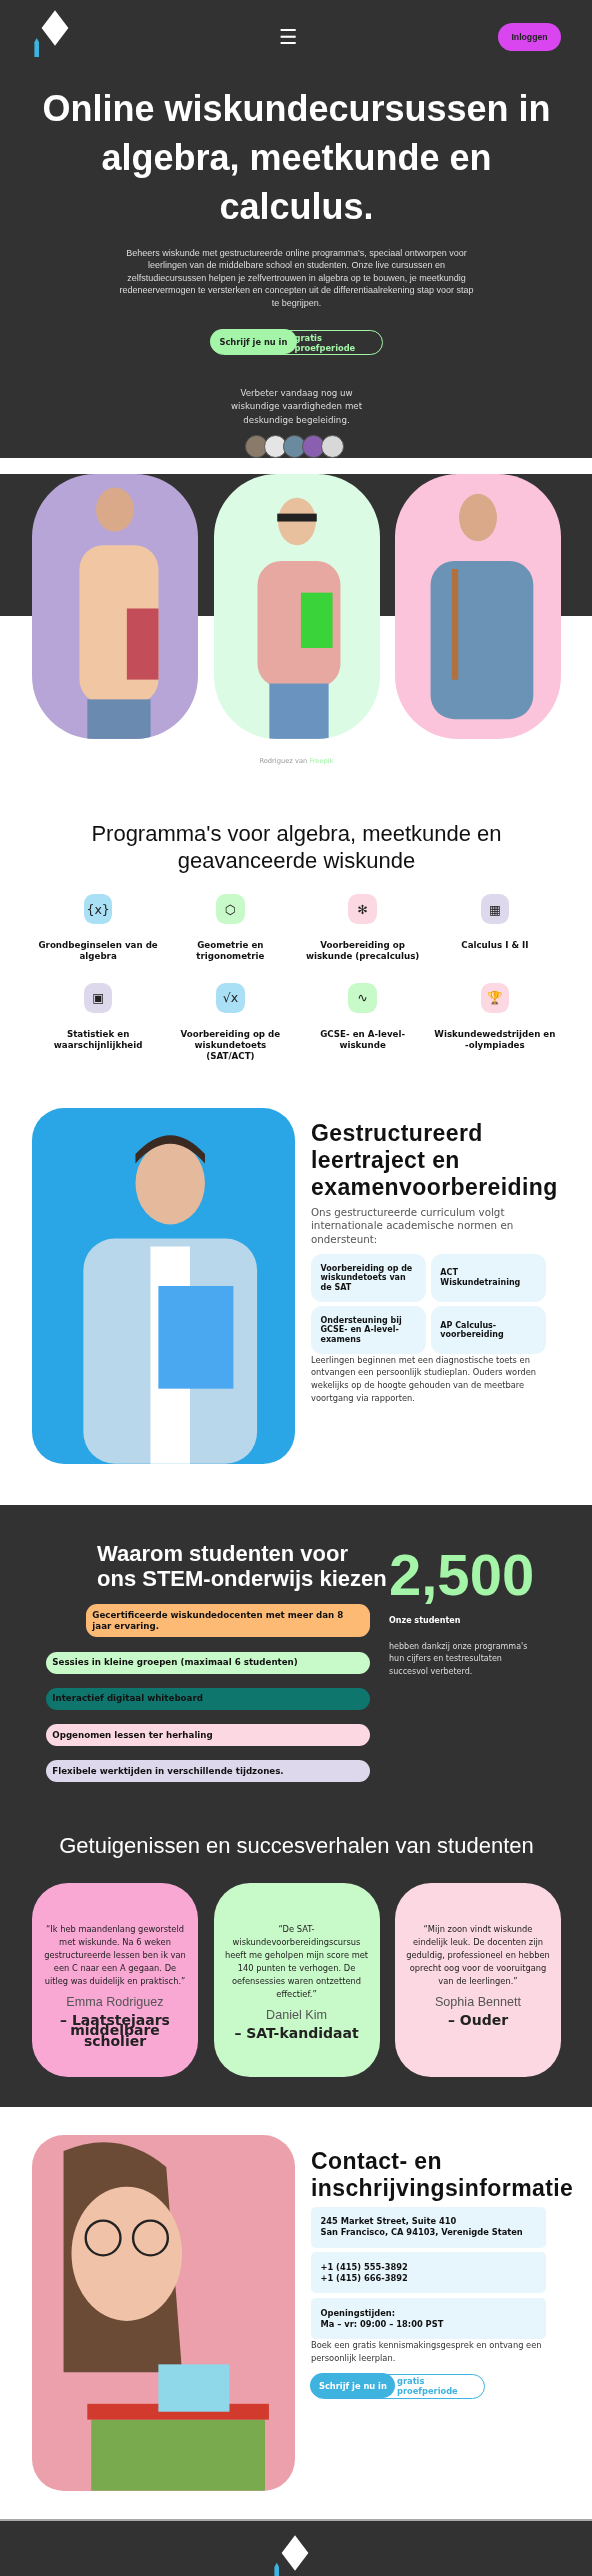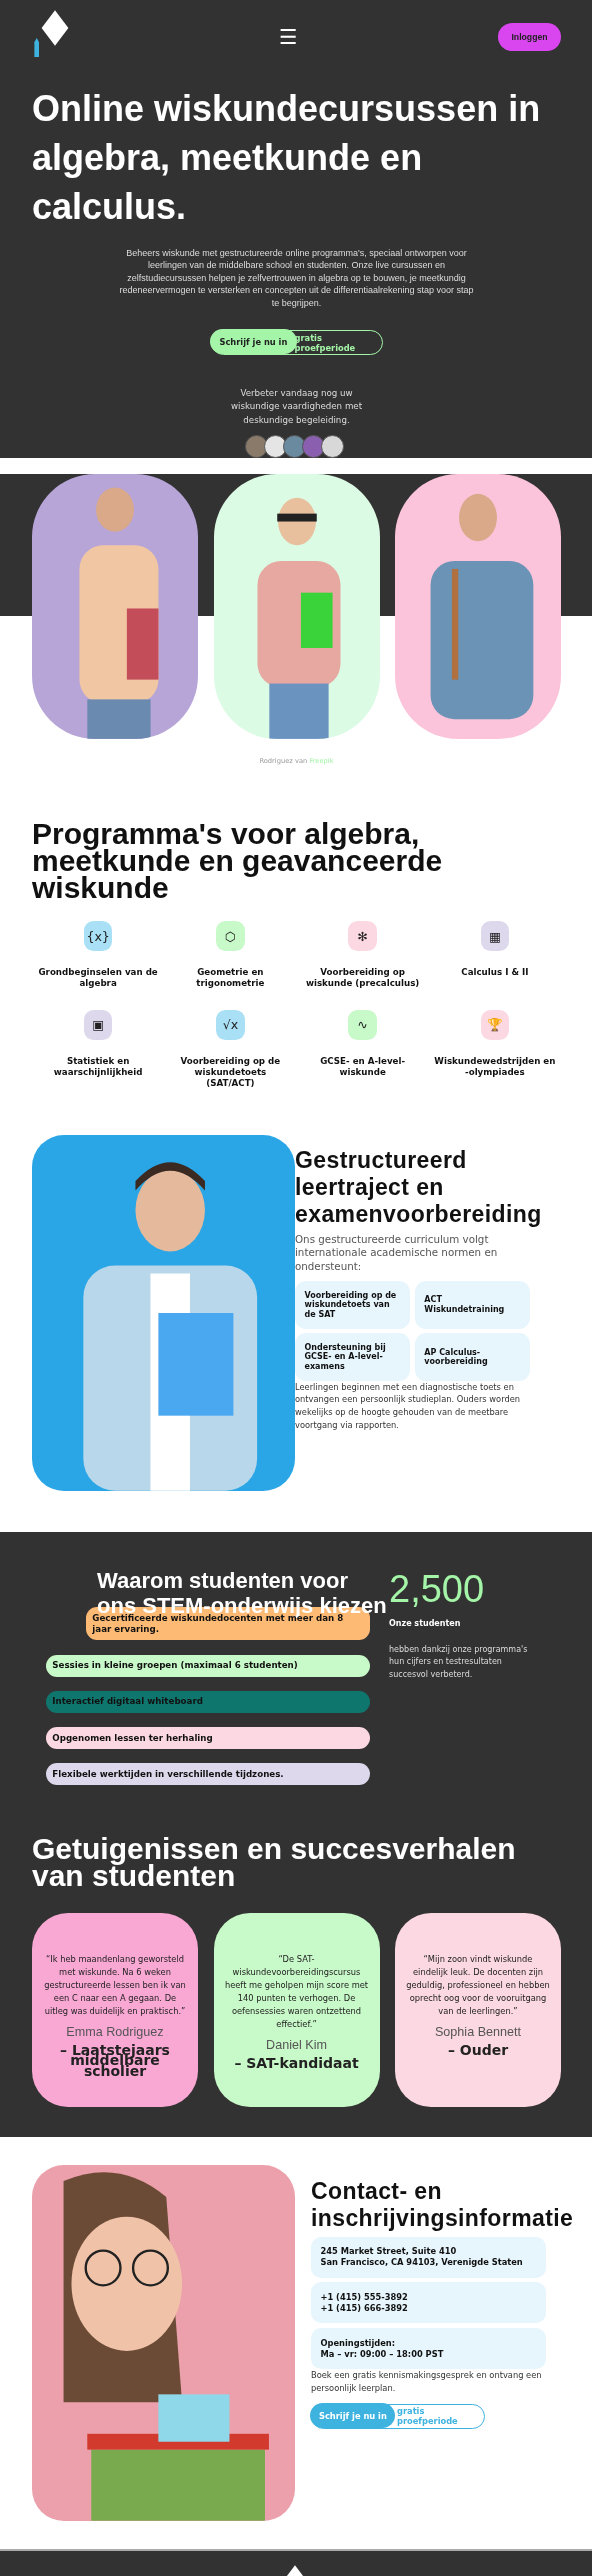--- a/index.html
+++ b/index.html
@@ -5,62 +5,62 @@
 *{box-sizing:border-box;margin:0;padding:0}
 body{width:593px;font-family:"DejaVu Sans",sans-serif;background:#fff;color:#111}
 .dark{background:#323232;color:#fff}
 .hero{position:relative;padding-top:12.6px}
 .nav{height:49px;display:flex;align-items:center;justify-content:space-between;padding:0 32px}
 .logo{position:relative;width:46px;height:46px}
 .logo .dia{position:absolute;left:12px;top:3.2px;width:22px;height:22px;background:#fff;transform:rotate(45deg) skew(8deg,8deg)}
 .logo .pen{position:absolute;left:2.4px;top:24px;width:4.7px;height:19px;background:#3fb3e0;clip-path:polygon(50% 0,100% 22%,100% 100%,0 100%,0 22%)}
 .burger{font-size:20.5px;color:#fff;cursor:pointer}
 .login{background:#d946ef;color:#222;font-weight:bold;font-size:8.7px;border-radius:14.2px;padding:8.7px 13.4px;border:none}
-h1{font-family:"Liberation Sans",sans-serif;font-weight:bold;font-size:36px;line-height:49px;margin:22px 32px 8px}
+h1{font-family:"Liberation Sans",sans-serif;font-weight:bold;font-size:36px;line-height:49px;text-align:center;margin:22px 32px 8px}
 .sub{font-family:"Liberation Sans",sans-serif;font-size:9px;line-height:12.6px;color:#ddd;text-align:center;width:363px;margin:16px auto 0}
 .cta{display:flex;width:172px;height:25px;margin:20.5px auto 0;border:1.6px solid #a4f5a8;border-radius:14.2px;position:relative}
 .cta .p{position:absolute;left:-1.6px;top:-1.6px;height:25px;width:87px;border-radius:14.2px;background:#a4f5a8;color:#222;font-weight:bold;font-size:8.3px;display:flex;align-items:center;justify-content:center}
 .cta .s{margin-left:auto;width:87px;color:#a4f5a8;font-weight:bold;font-size:8.3px;display:flex;align-items:center;justify-content:center}
 .tagline{text-align:center;font-size:8.7px;line-height:13.4px;color:#ddd;width:134px;margin:32px auto 0}
 .avatars{display:flex;justify-content:center;margin-top:8px}
 .av{width:23px;height:23px;border-radius:50%;margin-left:-4px;border:0.8px solid #555}
 .cards3{position:relative;display:flex;justify-content:space-between;padding:0 32px;margin-top:16px}
 .cards3::after{content:"";position:absolute;left:0;right:0;top:0;height:142px;background:#323232;z-index:-1}
 .pill{width:166px;height:265px;border-radius:63px;overflow:hidden;position:relative}
 .credit{text-align:center;font-size:6.7px;color:#999;padding:17.4px 0 0}
 .credit b{color:#a4f5a8;font-weight:normal}
-h2{font-family:"Liberation Sans",sans-serif;font-weight:bold;font-size:30px;line-height:27px;text-align:left}
+h2{font-family:"Liberation Sans",sans-serif;font-weight:normal;font-size:22px;line-height:27px;text-align:center}
 .prog{padding:55px 32px 0}
 .grid4{display:grid;grid-template-columns:repeat(4,1fr);row-gap:20.5px;margin-top:20.5px}
 .gi{text-align:center}
 .ico{width:28.4px;height:30px;border-radius:9.5px;margin:0 auto;display:flex;align-items:center;justify-content:center;font-size:12.6px;color:#222}
 .gl{font-weight:bold;font-size:8.7px;line-height:11px;margin-top:16px;padding:0 4.7px}
-.feat{display:flex;padding:46px 32px 0;gap:0}
+.feat{display:flex;padding:46px 32px 0;gap:16px}
 .photo{width:263px;height:356px;border-radius:32px;flex-shrink:0;overflow:hidden;position:relative}
 .fr h3{font-family:"Liberation Sans",sans-serif;font-weight:bold;font-size:23px;line-height:27px;margin-top:12.6px;letter-spacing:0.4px}
 .lead{font-size:10.3px;line-height:13.4px;color:#555;margin-top:4.7px}
 .bx{display:grid;grid-template-columns:1fr 1fr;gap:4.7px;margin-top:8px;width:235px}
 .bx div{background:#e7f6fd;border-radius:11px;padding:9.5px;font-weight:bold;font-size:8px;line-height:9.5px;min-height:47px;display:flex;align-items:center}
 .para{font-size:8.3px;line-height:12.6px;color:#333;margin-top:0;width:237px}
 .why{margin-top:41px;padding:36px 46px 24px}
 .whyrow{display:flex;justify-content:flex-end}
 .why h3{font-family:"Liberation Sans",sans-serif;font-weight:bold;font-size:22px;line-height:25px;width:292px}
-.big{font-family:"Liberation Sans",sans-serif;color:#a4f5a8;font-weight:normal;font-size:38px;width:158px}
+.big{font-family:"Liberation Sans",sans-serif;color:#a4f5a8;font-weight:bold;font-size:58px;width:158px}
 .smh{font-size:8px;font-weight:bold;margin-top:8px}
 .stxt{font-size:8px;line-height:12.6px;color:#ddd;margin-top:16px;width:142px}
 .bars{width:324px;margin-top:-74px}
 .bar{border-radius:11px;font-weight:bold;font-size:8.7px;line-height:11px;color:#111;padding:5.5px 6.3px;margin-bottom:14.2px}
 .testi{padding:12px 32px 30px}
 .tgrid{display:flex;justify-content:space-between;margin-top:24px}
 .tc{width:166px;height:194px;border-radius:36px;text-align:center;padding:40px 11px 0;color:#222}
 .tq{font-size:8.3px;line-height:13px}
 .tn{font-family:"Liberation Sans",sans-serif;font-size:12.6px;color:#555;margin-top:6.3px}
 .tr{font-weight:bold;font-size:14px;line-height:10.3px;margin-top:6.3px}
 .contact{display:flex;padding:28px 32px 28px;gap:16px}
-.cb{background:#e7f6fd;border-radius:10px;padding:9.5px;font-weight:bold;font-size:8.3px;line-height:11px;margin-top:4.7px;width:235px}
+.cb{background:#e7f6fd;border-radius:5px;padding:9.5px;font-weight:bold;font-size:8.3px;line-height:11px;margin-top:4.7px;width:235px}
 .cta2{display:flex;width:174px;height:25px;margin-top:9.5px;border:1.6px solid #3fb3e0;border-radius:14.2px;position:relative}
 .cta2 .p{position:absolute;left:-1.6px;top:-1.6px;height:25px;width:85px;border-radius:14.2px;background:#3fb3e0;color:#fff;font-weight:bold;font-size:8.3px;display:flex;align-items:center;justify-content:center}
 .cta2 .s{margin-left:auto;width:87px;color:#3fb3e0;font-weight:bold;font-size:8.3px;display:flex;align-items:center;justify-content:center}
 .foot{height:96px;border-top:2.4px solid #aaa;text-align:center;padding-top:17.4px}
 .foot .logo{margin:0 auto;width:49px}
 .foot p{font-size:6.7px;color:#ccc;margin-top:11px}
 </style>
 </head>
 <body>
 

